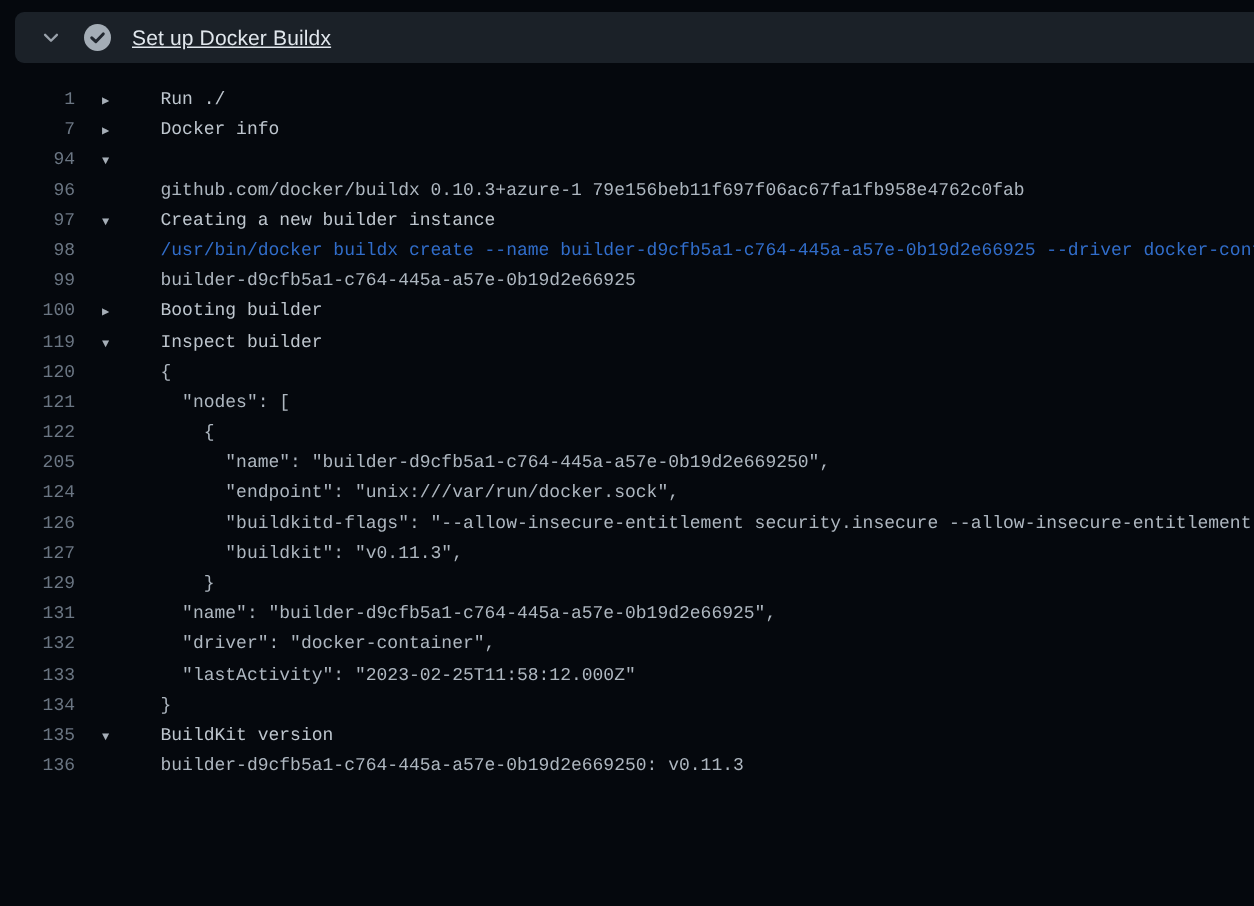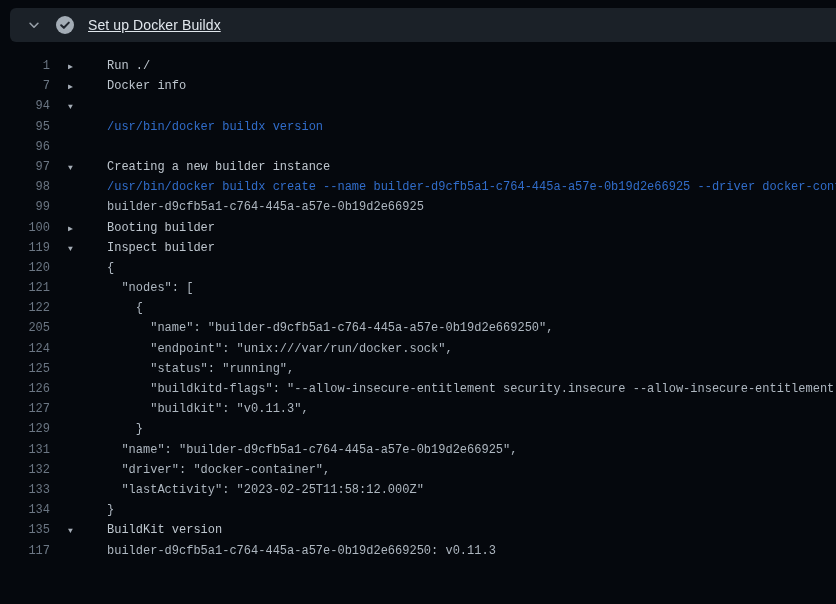--- a/index.html
+++ b/index.html
@@ -88,35 +88,33 @@
       <path d="M4.6 8.2 L7 10.5 L11.4 5.9" stroke="#20262e" stroke-width="1.8" fill="none" stroke-linecap="round" stroke-linejoin="round"></path>
     </svg>
   </span>
   <span class="step-title">Set up Docker Buildx</span>
 </div>
 
 <div class="log">
     <div class="row group"><span class="num">1</span><span class="marker">▶</span><span class="txt">Run ./</span></div>
     <div class="row group"><span class="num">7</span><span class="marker">▶</span><span class="txt">Docker info</span></div>
     <div class="row group"><span class="num">94</span><span class="marker">▼</span></div>
-    <div class="row command"><span class="num">95</span><span class="marker"></span><span class="txt">/usr/bin/docker buildx version</span></div>
-    <div class="row output"><span class="num">96</span><span class="marker"></span></div>
+    <div class="row output"><span class="num">96</span><span class="marker"></span><span class="txt">github.com/docker/buildx 0.10.3+azure-1 79e156beb11f697f06ac67fa1fb958e4762c0fab</span></div>
     <div class="row group"><span class="num">97</span><span class="marker">▼</span><span class="txt">Creating a new builder instance</span></div>
     <div class="row command"><span class="num">98</span><span class="marker"></span><span class="txt">/usr/bin/docker buildx create --name builder-d9cfb5a1-c764-445a-a57e-0b19d2e66925 --driver docker-container</span></div>
     <div class="row output"><span class="num">99</span><span class="marker"></span><span class="txt">builder-d9cfb5a1-c764-445a-a57e-0b19d2e66925</span></div>
     <div class="row group"><span class="num">100</span><span class="marker">▶</span><span class="txt">Booting builder</span></div>
     <div class="row group"><span class="num">119</span><span class="marker">▼</span><span class="txt">Inspect builder</span></div>
     <div class="row output"><span class="num">120</span><span class="marker"></span><span class="txt">{</span></div>
     <div class="row output"><span class="num">121</span><span class="marker"></span><span class="txt">  "nodes": [</span></div>
     <div class="row output"><span class="num">122</span><span class="marker"></span><span class="txt">    {</span></div>
     <div class="row output"><span class="num">205</span><span class="marker"></span><span class="txt">      "name": "builder-d9cfb5a1-c764-445a-a57e-0b19d2e669250",</span></div>
     <div class="row output"><span class="num">124</span><span class="marker"></span><span class="txt">      "endpoint": "unix:///var/run/docker.sock",</span></div>
-    <div class="row output"><span class="num">125</span><span class="marker"></span><span class="txt">      "status": "running",</span></div>
     <div class="row output"><span class="num">126</span><span class="marker"></span><span class="txt">      "buildkitd-flags": "--allow-insecure-entitlement security.insecure --allow-insecure-entitlement network</span></div>
     <div class="row output"><span class="num">127</span><span class="marker"></span><span class="txt">      "buildkit": "v0.11.3",</span></div>
     <div class="row output"><span class="num">129</span><span class="marker"></span><span class="txt">    }</span></div>
     <div class="row output"><span class="num">131</span><span class="marker"></span><span class="txt">  "name": "builder-d9cfb5a1-c764-445a-a57e-0b19d2e66925",</span></div>
     <div class="row output"><span class="num">132</span><span class="marker"></span><span class="txt">  "driver": "docker-container",</span></div>
     <div class="row output"><span class="num">133</span><span class="marker"></span><span class="txt">  "lastActivity": "2023-02-25T11:58:12.000Z"</span></div>
     <div class="row output"><span class="num">134</span><span class="marker"></span><span class="txt">}</span></div>
     <div class="row group"><span class="num">135</span><span class="marker">▼</span><span class="txt">BuildKit version</span></div>
-    <div class="row output"><span class="num">117</span><span class="marker"></span><span class="txt">builder-d9cfb5a1-c764-445a-a57e-0b19d2e669250: v0.11.3</span></div>
+    <div class="row output"><span class="num">136</span><span class="marker"></span><span class="txt">builder-d9cfb5a1-c764-445a-a57e-0b19d2e669250: v0.11.3</span></div>
   </div>
 
 </body></html>

